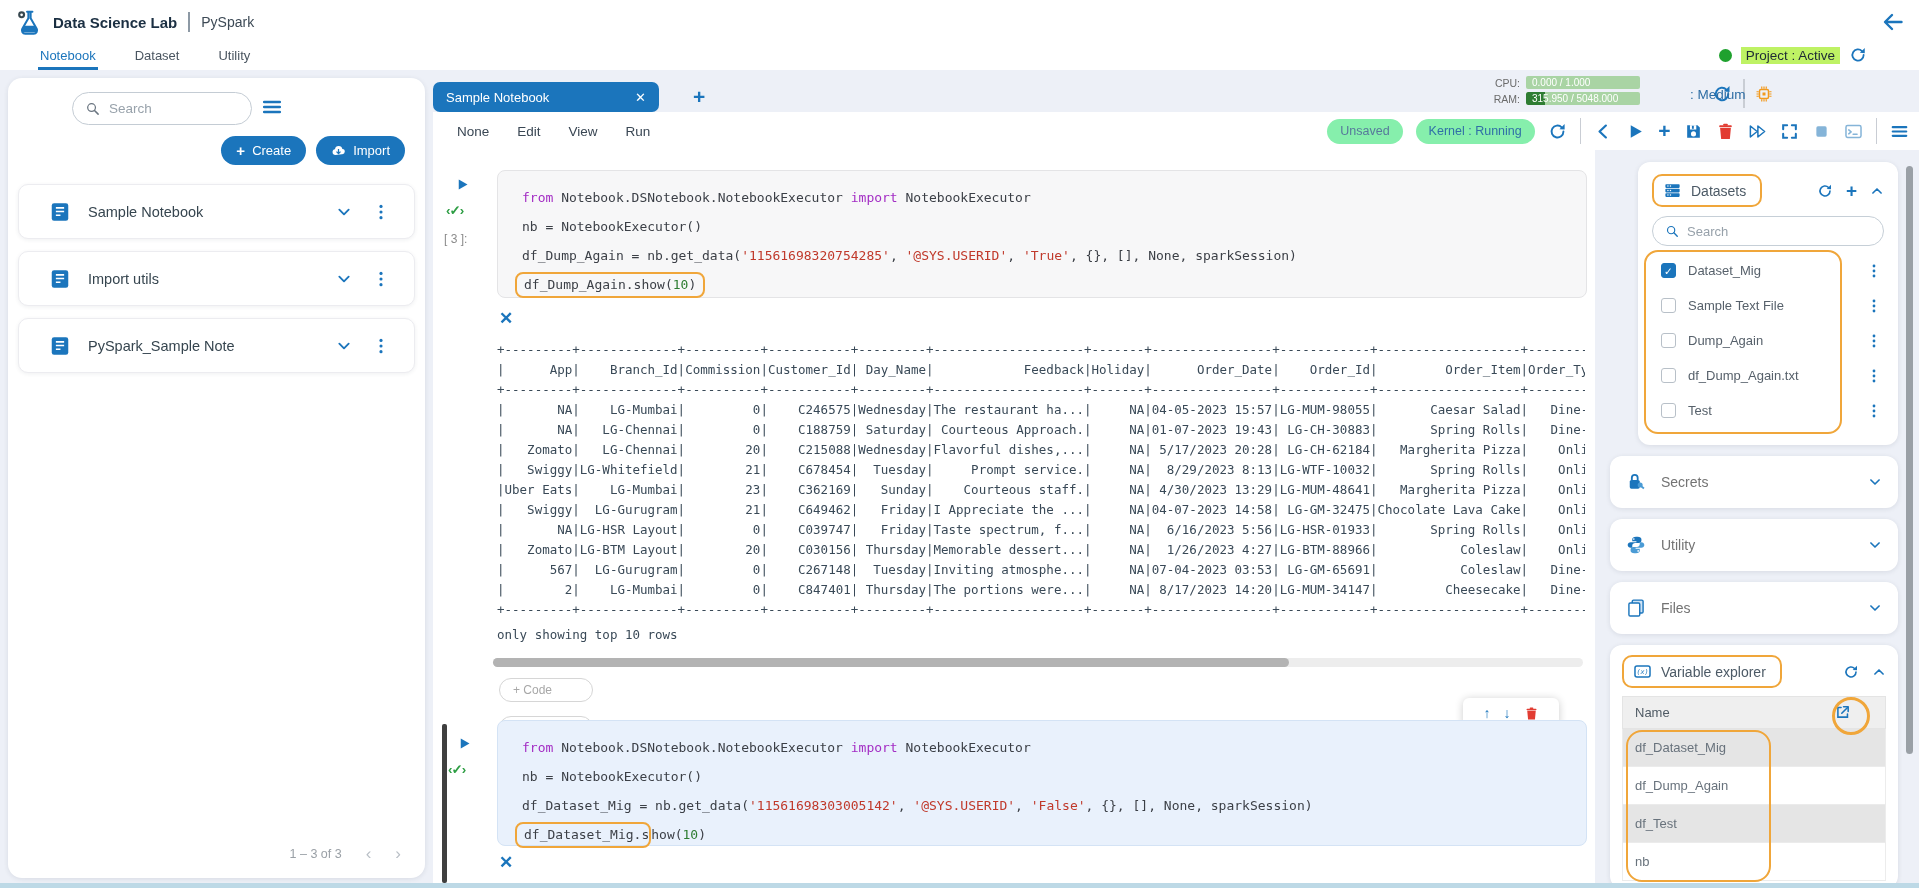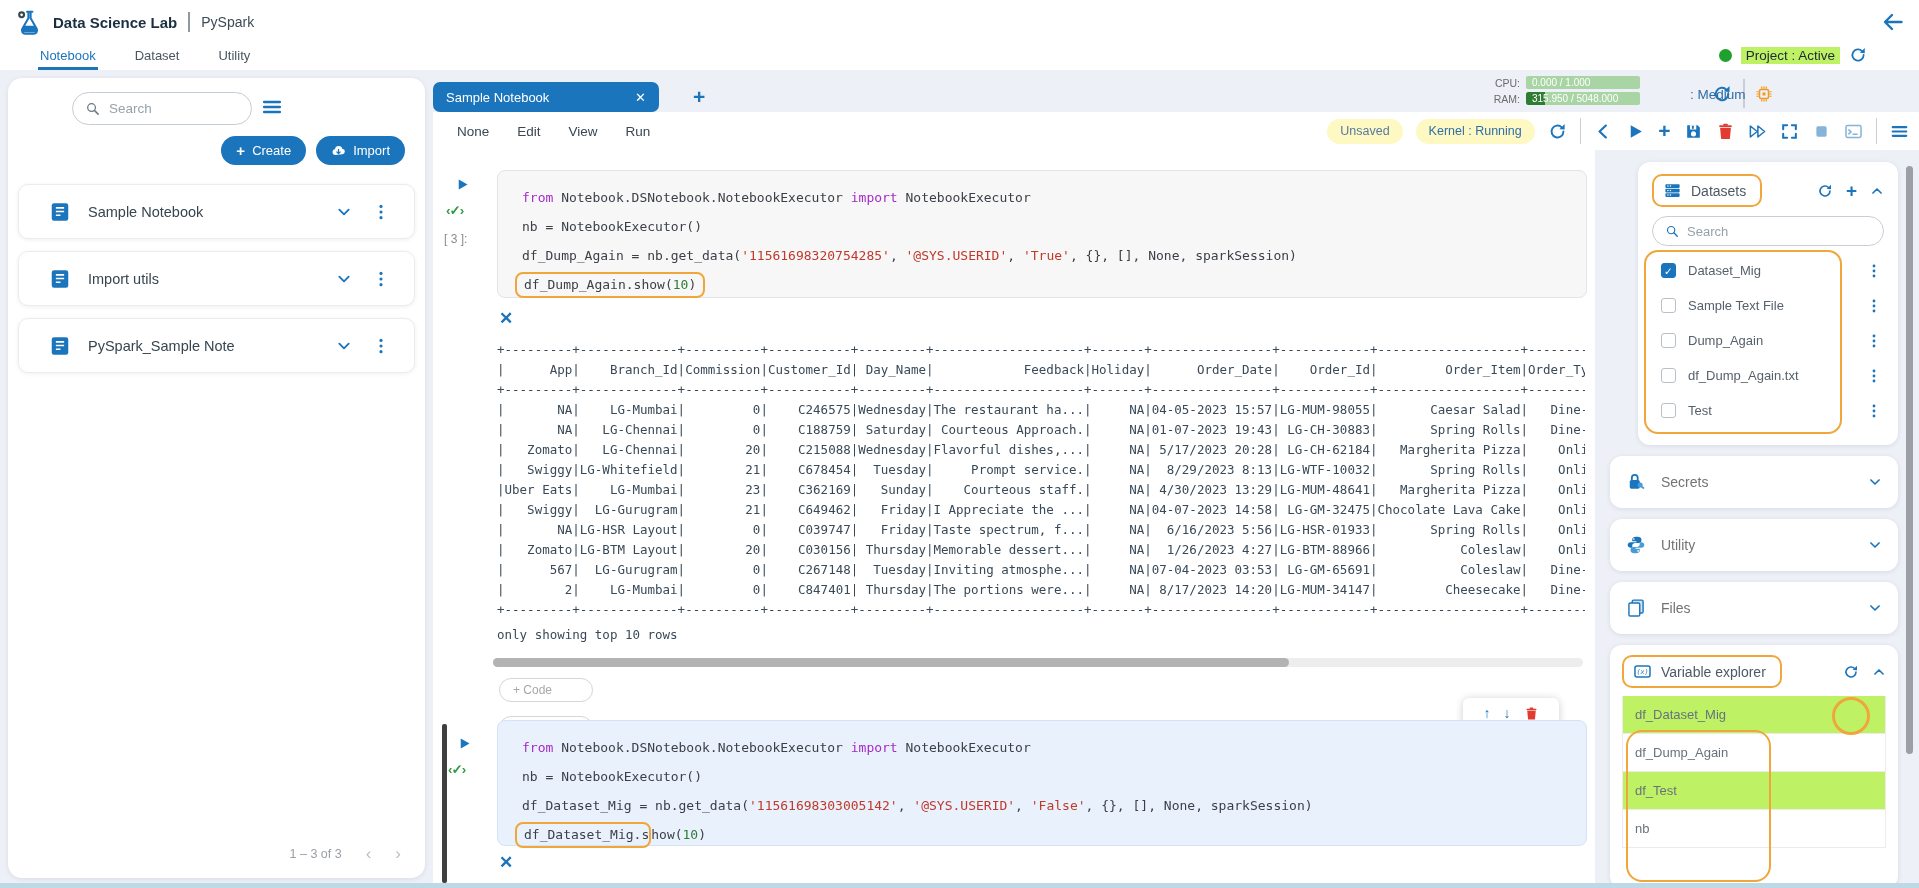--- a/index.html
+++ b/index.html
@@ -60,21 +60,21 @@
   .res-refresh { position:absolute; left:1712px; top:84px; width:20px; height:20px; color:#1b75bc; z-index:2; }
   .res-divider { position:absolute; left:1743px; top:79px; width:1.5px; height:29px; background:#c9cdd4; z-index:2; }
   .chip-icon { position:absolute; left:1755px; top:85px; width:18px; height:18px; color:#f29a1f; z-index:2; }
   .chip-label { position:absolute; left:1690px; top:87px; font-size:13.5px; color:#2e6da4; z-index:2; }
 
   
   .toolbar { position:absolute; left:433px; top:112px; width:1486px; height:38px; background:#fff; z-index:2; }
   .menus { display:flex; gap:28px; padding-left:24px; align-items:center; height:100%; }
   .menu-item { font-size:13.5px; color:#3a4754; cursor:pointer; }
   .toolbar-right { position:absolute; right:10px; top:0; height:38px; display:flex; align-items:center; gap:13px; }
-  .pill { height:25px; border-radius:13px; background:#fef9c3; font-size:12.5px; padding:0 13px; display:flex; align-items:center; white-space:nowrap; }
+  .pill { height:25px; border-radius:13px; background:#86efac; font-size:12.5px; padding:0 13px; display:flex; align-items:center; white-space:nowrap; }
   .pill-unsaved { color:#57789b; }
   .pill-kernel { color:#2f6fa7; }
   .tbi { width:19px; height:19px; color:#1b75bc; cursor:pointer; }
   .tbi.red { color:#e23c32; }
   .tbi.lblue { color:#85b4d8; }
   .tb-divider { width:1.5px; height:26px; background:#c9cdd4; }
 
   
   .notebook-area { position:absolute; left:433px; top:150px; width:1162px; height:733px; background:#fff; overflow:hidden; z-index:1; }
   .gutter-play { position:absolute; width:15px; height:15px; color:#1b75bc; cursor:pointer; }
@@ -128,21 +128,21 @@
   .card-sec { height:52px; display:flex; align-items:center; padding:0 16px; }
   .card-sec .secic { width:20px; height:20px; color:#1b75bc; fill:#1b75bc; }
   .sec-label { margin-left:15px; font-size:14px; color:#737373; flex:1; }
   .sec-chev { width:14px; height:14px; color:#1b75bc; cursor:pointer; }
   .card-varx { height:243px; padding:10px 12px; overflow:hidden; }
   .vx-table { margin-top:8px; }
   .vx-header { height:33px; background:#efefef; border:1px solid #e4e4e4; display:flex; align-items:center; padding:0 12px; }
   .vx-col-name { font-size:13px; color:#4f5a64; flex:1; }
   .vx-ext { width:17px; height:17px; color:#1b75bc; margin-right:22px; cursor:pointer; }
   .vx-row { height:38px; display:flex; align-items:center; padding-left:12px; font-size:13px; color:#68727c; border-bottom:1px solid #ebebeb; border-left:1px solid #ececec; border-right:1px solid #ececec; background:#fff; }
-  .vx-row.odd { background:#bef264;text-align:center; }
+  .vx-row.odd { background:#e5e5e5;text-align:center; }
   .vx-ring { position:absolute; left:222px; top:52px; width:38px; height:38px; border:3px solid #f0a63a; border-radius:50%; pointer-events:none; }
   .vx-anno { position:absolute; left:16px; top:85px; width:145px; height:152px; border:2.2px solid #f0a63a; border-radius:16px; pointer-events:none; }
 
   .v-scrollbar { position:absolute; left:1906px; top:166px; width:7px; height:588px; background:#9aa0a6; border-radius:4px; z-index:3; cursor:pointer; }
   .bottom-strip { position:absolute; left:0; top:883px; width:1919px; height:5px; background:#bdd9e6; z-index:6; }
 </style>
 </head>
 <body>
 
 <svg width="0" height="0" style="position:absolute">
@@ -608,20 +608,26 @@
       <div class="head-icons">
         <svg class="ic hi-refresh">
             <use href="#i-refresh"></use>
           </svg>
         <svg class="ic hi-chev">
             <use href="#i-chevup"></use>
           </svg>
       </div>
     </div>
     <div class="vx-table">
+      <div class="vx-header">
+        <span class="vx-col-name">Name</span>
+        <svg class="ic vx-ext">
+            <use href="#i-external"></use>
+          </svg>
+      </div>
       <div id="vx-rows">
           <div class="vx-row odd">df_Dataset_Mig</div>
           <div class="vx-row">df_Dump_Again</div>
           <div class="vx-row odd">df_Test</div>
           <div class="vx-row">nb</div>
         </div>
     </div>
     <div class="vx-ring"></div>
     <div class="vx-anno"></div>
   </div>

